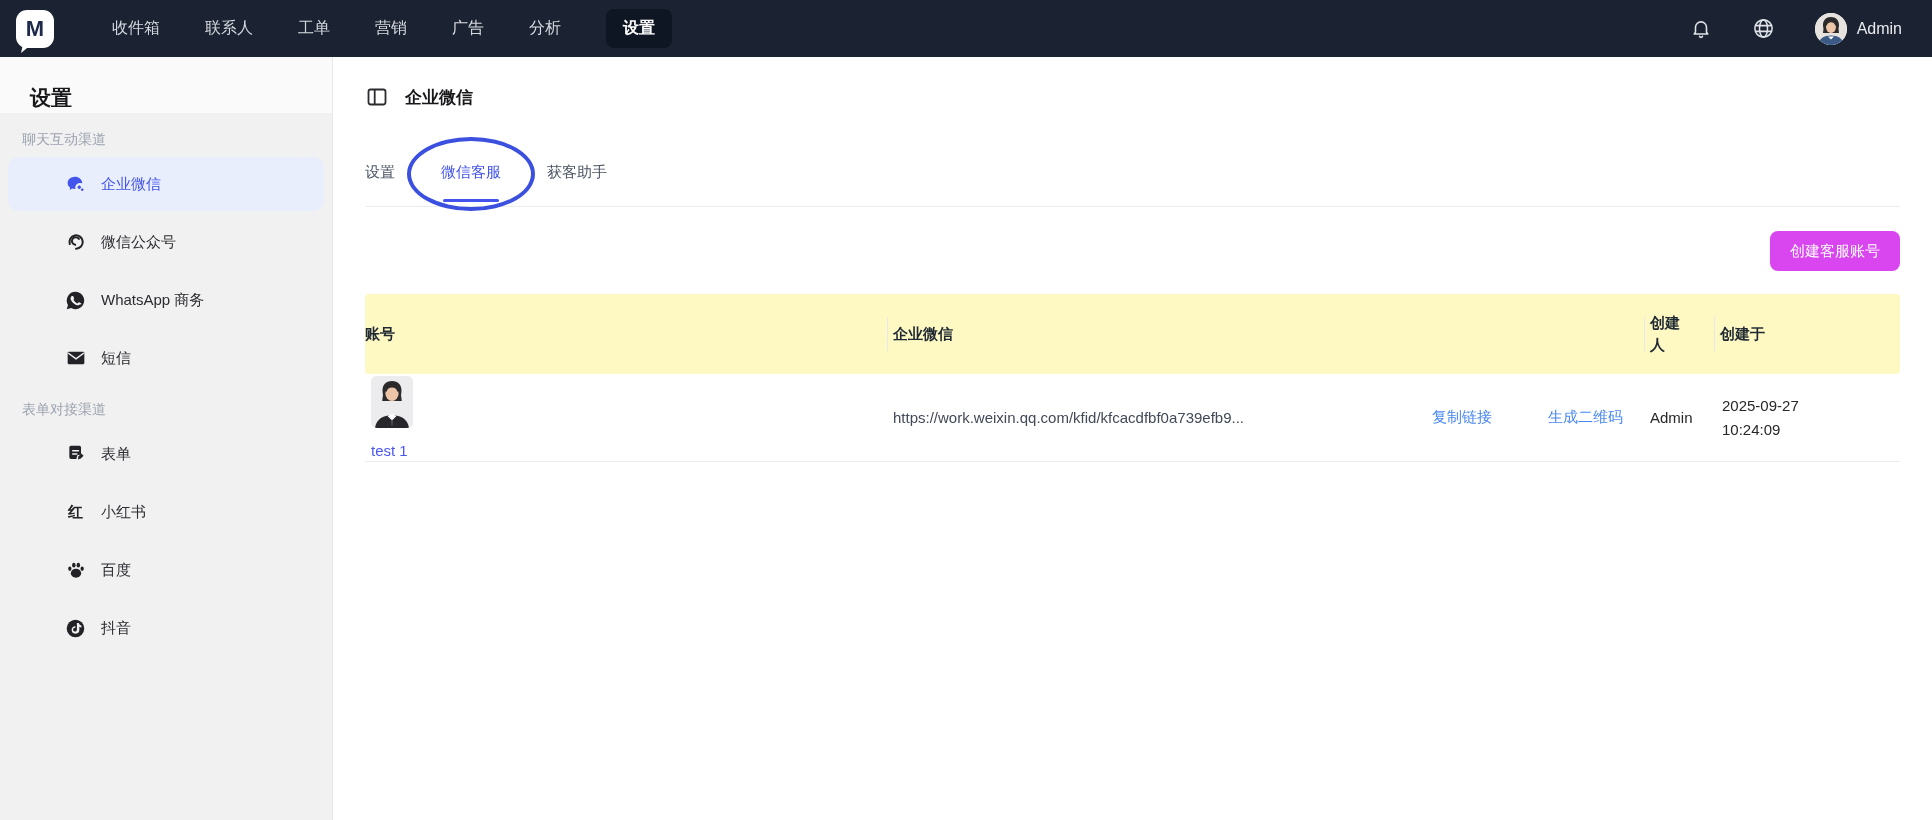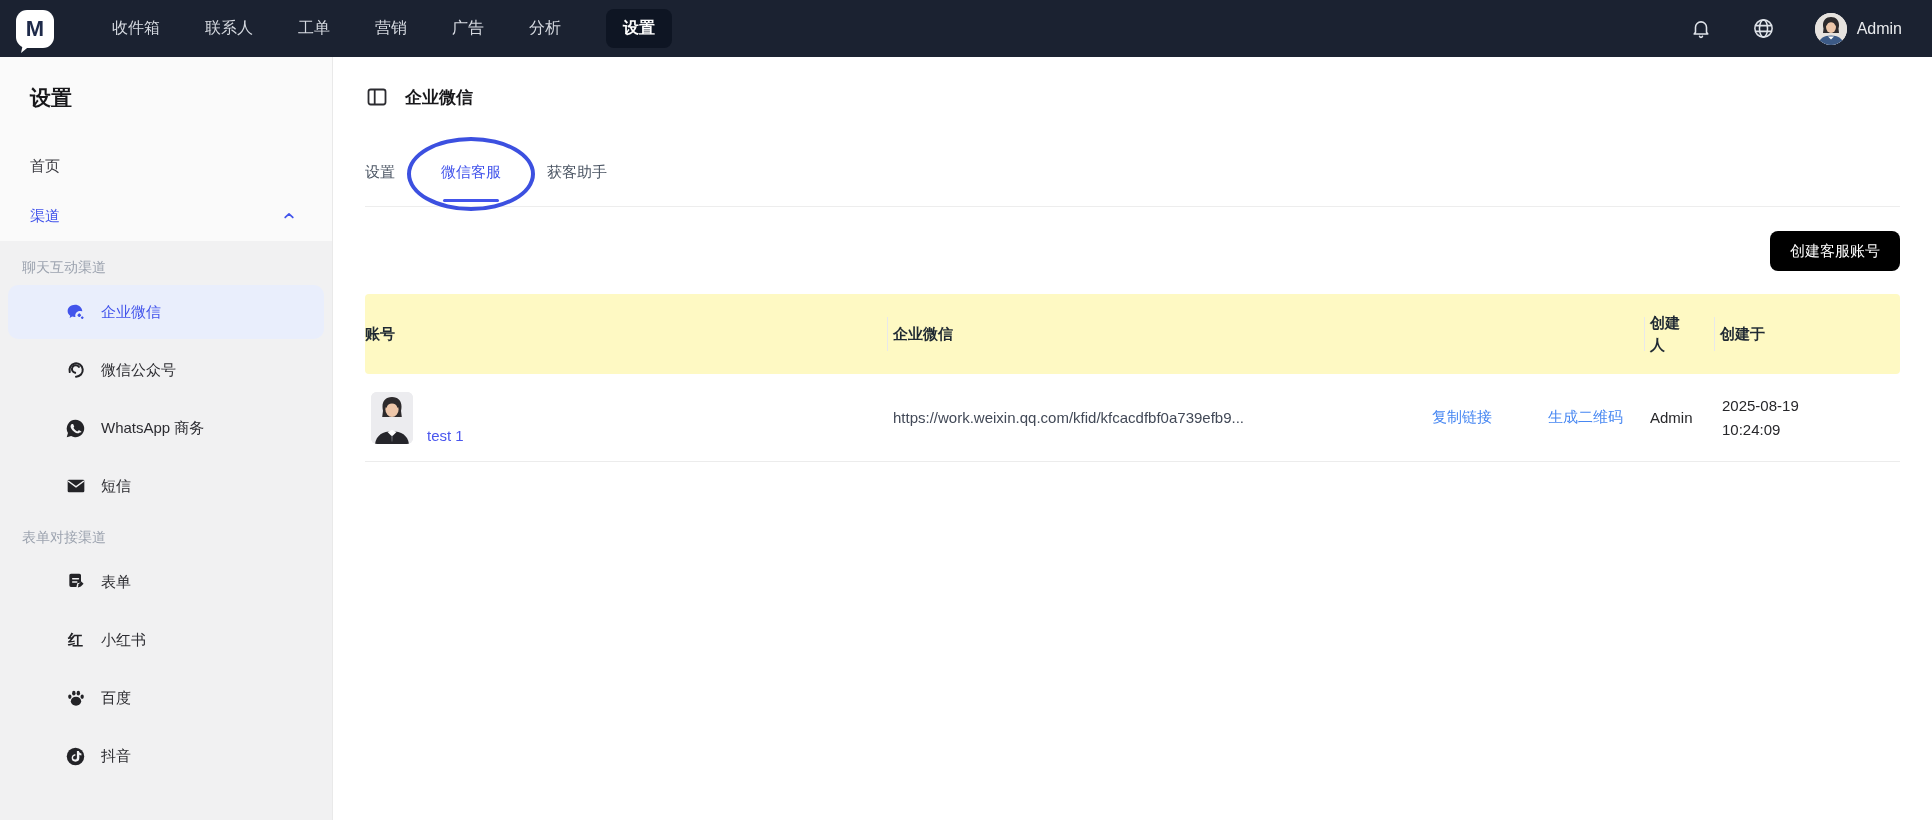--- a/index.html
+++ b/index.html
@@ -51,32 +51,32 @@
 
   .tabs { margin-top:52px; display:flex; gap:46px; border-bottom:1px solid #ededed; }
   .tab { font-size:15px; color:#4b5563; padding-bottom:24px; position:relative; cursor:pointer; line-height:20px; }
   .tab.active { color:#4254eb; }
   .tab.active .tab-underline { position:absolute; left:2px; right:2px; bottom:4px; height:3px;
     background:#4254eb; border-radius:3px; }
   .annotation-ellipse { position:absolute; width:128px; height:74px; left:50%; top:12px;
     transform:translate(-50%,-50%); border:4px solid #3c50e0; border-radius:50%; pointer-events:none; z-index:5; }
 
   .toolbar { padding-top:24px; display:flex; justify-content:flex-end; }
-  .btn-primary { height:40px; padding:0 20px; background:#000000; color:#fff; font-size:15px;
+  .btn-primary { height:40px; padding:0 20px; background:#d946ef; color:#fff; font-size:15px;
     border:none; border-radius:8px; cursor:pointer; font-family:inherit; }
 
   .table { margin-top:23px; }
   .thead, .trow { display:grid; grid-template-columns:528px 757px 70px 1fr; align-items:center; }
   .thead { background:#fef9c3; height:80px; border-radius:4px; font-size:15px; font-weight:700; color:#1f2933; }
   .th { position:relative; padding-right:8px; }
   .th + .th::before { content:""; position:absolute; left:-6px; top:50%; transform:translateY(-50%);
     width:1px; height:34px; background:#e8e8ea; }
   .wrap-narrow { display:inline-block; width:34px; line-height:1.5; }
   .trow { height:88px; border-bottom:1px solid #ececec; font-size:15px; color:#27272a; }
-  .account-cell { display:flex; align-items:flex-end; gap:14px; padding-left:6px; }
+  .account-cell { display:flex; align-items:flex-start; gap:14px; padding-left:6px;flex-direction:column; }
   .avatar-rect { width:42px; height:52px; border-radius:6px; overflow:hidden; background:#e9e9ec; flex:0 0 auto; }
   .account-name { color:#4a56ee; cursor:pointer; }
   .link-cell { display:flex; align-items:center; }
   .link-url { width:500px; color:#424957; white-space:nowrap; overflow:hidden; }
   .row-actions { display:flex; gap:56px;margin-left:39px; }
   .action-link { color:#4787f2; cursor:pointer; white-space:nowrap; }
   .date-cell { line-height:1.55; padding-left:2px; }
   svg { display:block; }
 </style>
 </head>
@@ -122,33 +122,20 @@
       </span>
       <span class="user-name">Admin</span>
     </div>
   </div>
 </div>
 
 <div class="layout">
 
   <div class="sidebar">
     <div class="sidebar-title">设置</div>
-    <div class="side-links">
-      <div class="side-link">
-        <span>首页</span>
-      </div>
-      <div class="side-link expanded">
-        <span>渠道</span>
-        <span class="chev">
-          <svg width="14" height="14" viewBox="0 0 24 24" fill="none" stroke="currentColor" stroke-width="3" stroke-linecap="round" stroke-linejoin="round">
-              <path d="M5.5 14.5 12 8.5l6.5 6"></path>
-            </svg>
-        </span>
-      </div>
-    </div>
 
     <div class="side-sections">
       <div class="section-label">聊天互动渠道</div>
 
       <div class="side-item active">
         <span class="it-icon">
           <svg width="21" height="21" viewBox="0 0 24 24" fill="currentColor">
             <path d="M11.5 3C6.8 3 3 6.2 3 10.2c0 2.2 1.1 4.1 2.9 5.4l-.6 2.6 2.9-1.5c.9.3 1.9.4 2.8.4l1-.05c-.2-.5-.3-1-.3-1.6 0-3 2.6-5.3 5.8-5.3l2.3.3C19.3 6 15.8 3 11.5 3z"></path>
             <rect x="14.6" y="13.4" width="3.4" height="3.4" rx=".7" transform="rotate(45 16.3 15.1)"></rect>
             <rect x="18.4" y="16.6" width="2.6" height="2.6" rx=".6" transform="rotate(45 19.7 17.9)"></rect>
@@ -290,19 +277,19 @@
           <span class="link-url">https://work.weixin.qq.com/kfid/kfcacdfbf0a739efb9...</span>
           <span class="row-actions">
             <span class="action-link">复制链接</span>
             <span class="action-link">生成二维码</span>
           </span>
         </div>
 
         <div>Admin</div>
 
         <div class="date-cell">
-          <div>2025-08-19</div>
+          <div>2025-09-27</div>
           <div>10:24:09</div>
         </div>
       </div>
     </div>
   </div>
 </div>
 
 </body></html>

